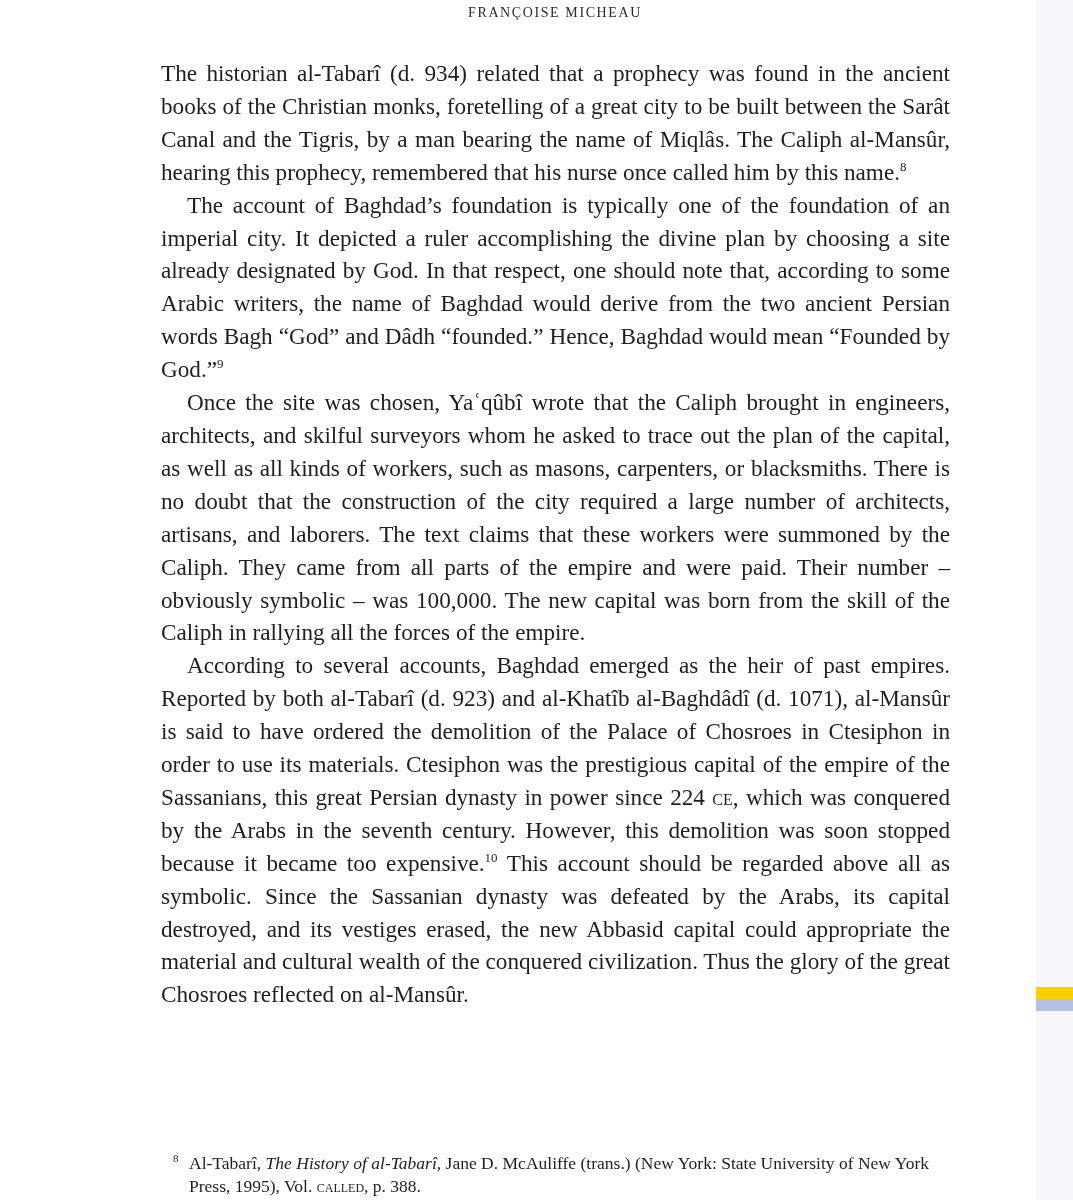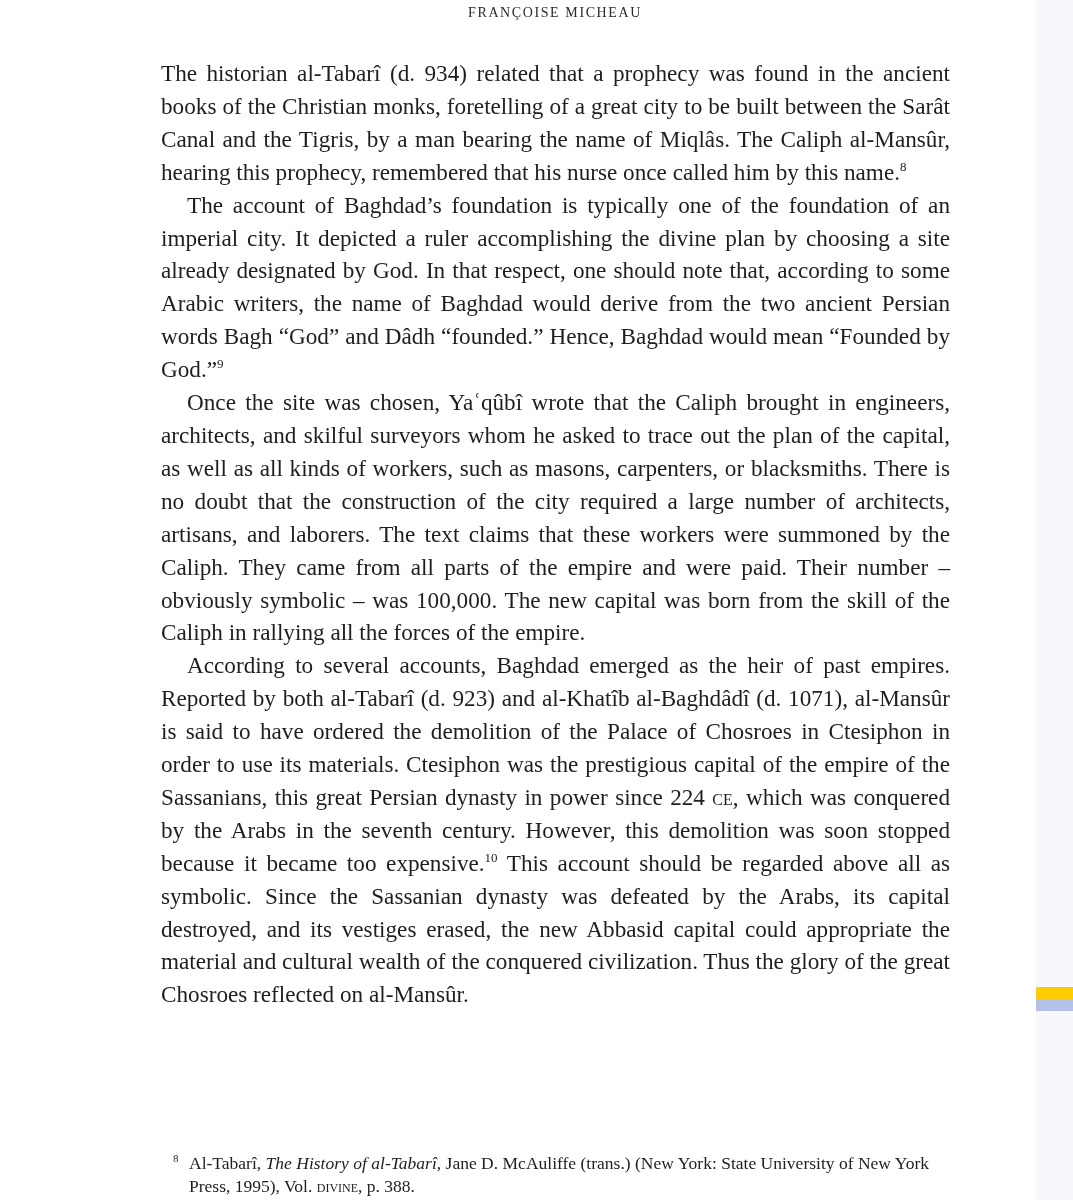--- a/index.html
+++ b/index.html
@@ -53,14 +53,14 @@
 <div class="running-head">FRANÇOISE MICHEAU</div>
 
 <div class="body-text">
   <p><span>The historian al-Tabarî (d. 934) related that a prophecy was found in the ancient books of the Christian monks, foretelling of a great city to be built between the Sarât Canal and the Tigris, by a man bearing the name of Miqlâs. The Caliph al-Mansûr, hearing this prophecy, remembered that his nurse once called him by this name.</span><sup class="fn">8</sup></p>
   <p class="indent"><span>The account of Baghdad’s foundation is typically one of the foundation of an imperial city. It depicted a ruler accomplishing the divine plan by choosing a site already designated by God. In that respect, one should note that, according to some Arabic writers, the name of Baghdad would derive from the two ancient Persian words Bagh “God” and Dâdh “founded.” Hence, Baghdad would mean “Founded by God.”</span><sup class="fn">9</sup></p>
   <p class="indent"><span>Once the site was chosen, Yaʿqûbî wrote that the Caliph brought in engineers, architects, and skilful surveyors whom he asked to trace out the plan of the capital, as well as all kinds of workers, such as masons, carpenters, or blacksmiths. There is no doubt that the construction of the city required a large number of architects, artisans, and laborers. The text claims that these workers were summoned by the Caliph. They came from all parts of the empire and were paid. Their number – obviously symbolic – was 100,000. The new capital was born from the skill of the Caliph in rallying all the forces of the empire.</span></p>
   <p class="indent"><span>According to several accounts, Baghdad emerged as the heir of past empires. Reported by both al-Tabarî (d. 923) and al-Khatîb al-Baghdâdî (d. 1071), al-Mansûr is said to have ordered the demolition of the Palace of Chosroes in Ctesiphon in order to use its materials. Ctesiphon was the prestigious capital of the empire of the Sassanians, this great Persian dynasty in power since 224 </span><span class="sc">ce</span><span>, which was conquered by the Arabs in the seventh century. However, this demolition was soon stopped because it became too expensive.</span><sup class="fn">10</sup><span> This account should be regarded above all as symbolic. Since the Sassanian dynasty was defeated by the Arabs, its capital destroyed, and its vestiges erased, the new Abbasid capital could appropriate the material and cultural wealth of the conquered civilization. Thus the glory of the great Chosroes reflected on al-Mansûr.</span></p>
 </div>
 
 <div class="footnotes">
-  <p class="footnote"><span class="fn-num">8</span><span>Al-Tabarî, </span><i>The History of al-Tabarî</i><span>, Jane D. McAuliffe (trans.) (New York: State University of New York Press, 1995), Vol. </span><span class="sc">divine</span><span>, p. 388.</span></p>
+  <p class="footnote"><span class="fn-num">8</span><span>Al-Tabarî, </span><i>The History of al-Tabarî</i><span>, Jane D. McAuliffe (trans.) (New York: State University of New York Press, 1995), Vol. </span><span class="sc">called</span><span>, p. 388.</span></p>
 </div>
 
 </body></html>

